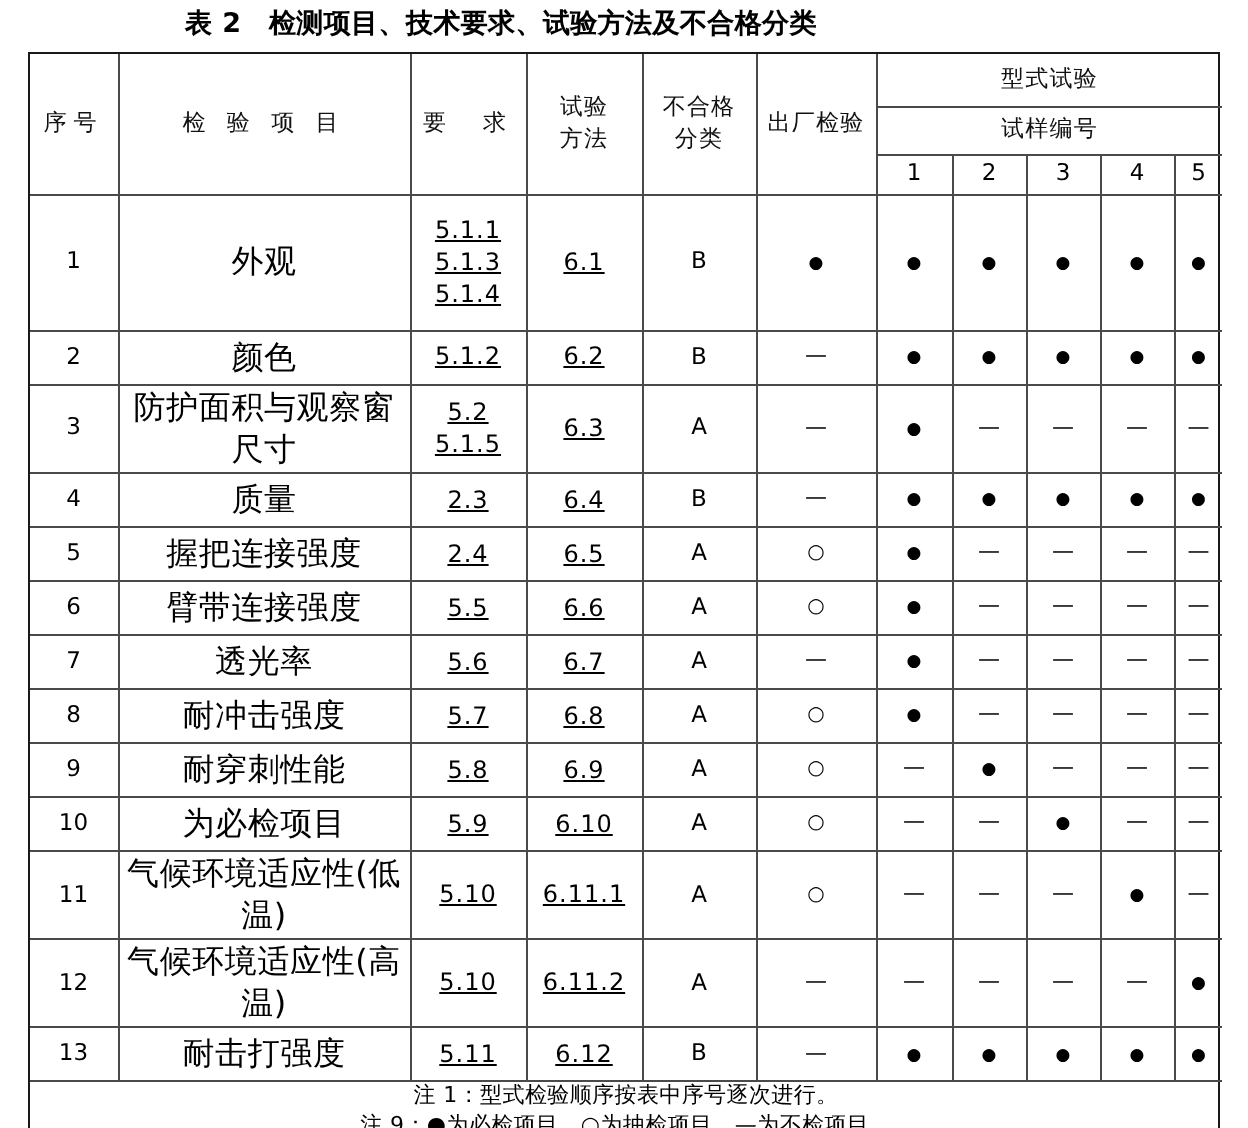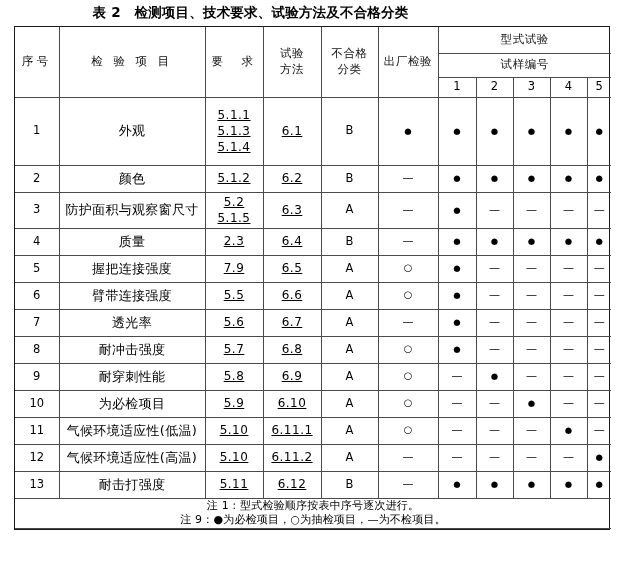--- a/index.html
+++ b/index.html
@@ -80,21 +80,21 @@
   .row-header-top { height: 26px; }
   .row-header-mid { height: 24px; }
   .row-header-num { height: 20px; }
 
   
   .c-seq {
     font-family: "Liberation Serif", "DejaVu Serif", serif;
     font-size: 11.5px;
   }
   .c-item {
-    font-size: 13px;
+    font-size: 16px;
     letter-spacing: 0.3px;
   }
   .c-num {
     font-family: "Liberation Serif", "DejaVu Serif", serif;
     font-size: 12px;
     letter-spacing: 0.5px;
     text-decoration: underline;
   }
   .c-cls {
     font-family: "Liberation Serif", "DejaVu Serif", serif;
@@ -223,21 +223,21 @@
             <td class="c-mark mark-dash"></td>
             <td class="c-mark mark-full"></td>
             <td class="c-mark mark-full"></td>
             <td class="c-mark mark-full"></td>
             <td class="c-mark mark-full"></td>
             <td class="c-mark mark-full"></td>
           </tr>
           <tr style="height: 27px;">
             <td class="c-seq">5</td>
             <td class="c-item">握把连接强度</td>
-            <td class="c-num multi">7.9</td>
+            <td class="c-num multi">2.4</td>
             <td class="c-num">6.5</td>
             <td class="c-cls">A</td>
             <td class="c-mark mark-open"></td>
             <td class="c-mark mark-full"></td>
             <td class="c-mark mark-dash"></td>
             <td class="c-mark mark-dash"></td>
             <td class="c-mark mark-dash"></td>
             <td class="c-mark mark-dash"></td>
           </tr>
           <tr style="height: 27px;">

